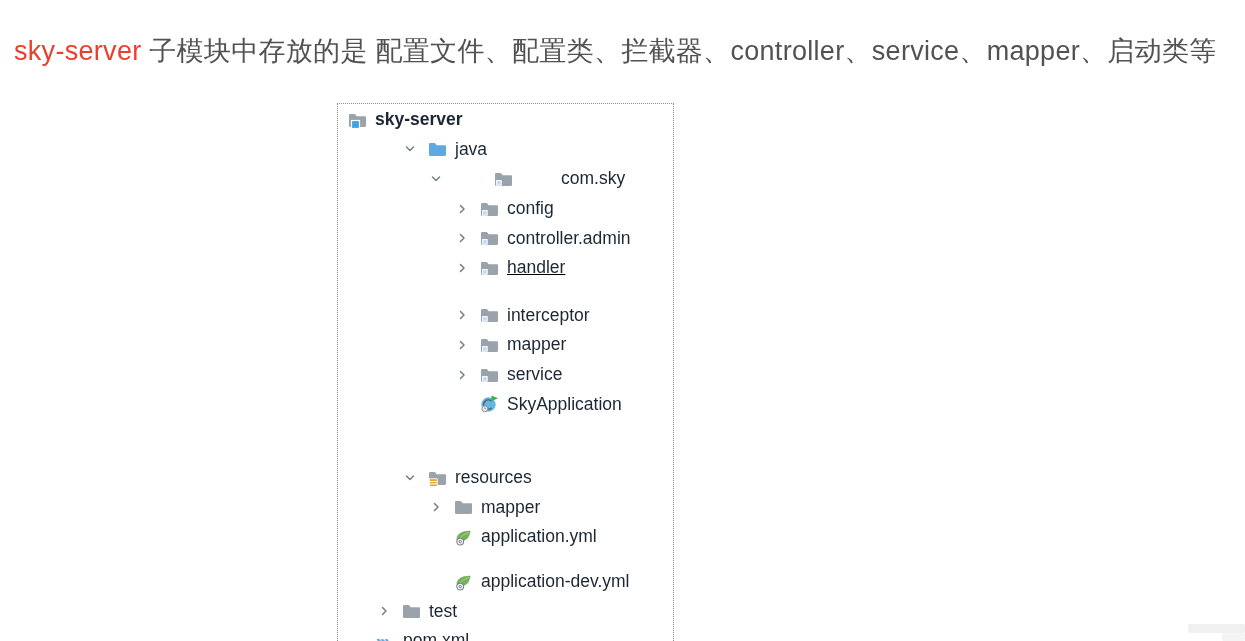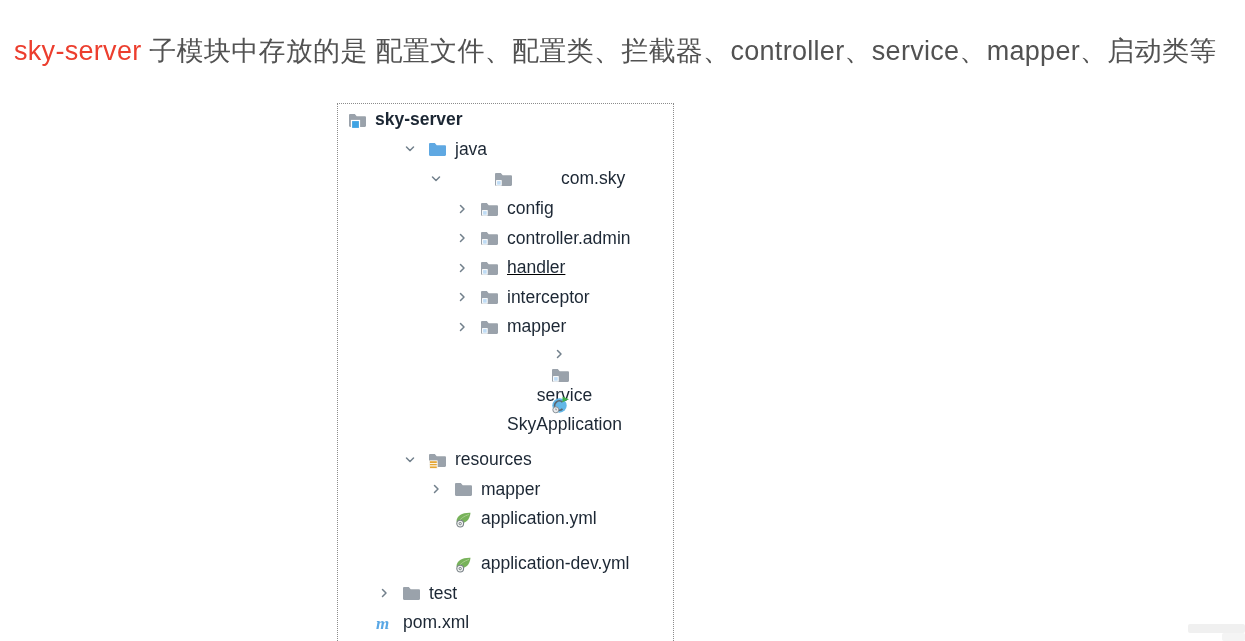--- a/index.html
+++ b/index.html
@@ -149,21 +149,21 @@
         </svg>
       </span>
       <span class="icon">
         <svg width="19" height="18" viewBox="0 0 19 18" xmlns="http://www.w3.org/2000/svg">
           <path d="M1 4.2 C1 3.5 1.5 3 2.2 3 H6.8 L8.7 5.2 H16.8 C17.5 5.2 18 5.7 18 6.4 V14.8 C18 15.5 17.5 16 16.8 16 H2.2 C1.5 16 1 15.5 1 14.8 Z" fill="#9AA2AB"></path>
           <rect x="2.6" y="10.6" width="4.6" height="4.6" fill="#BFDCF5" stroke="#ffffff" stroke-width="1"></rect>
         </svg>
       </span>
       <span class="label">handler</span>
     </div>
-    <div class="row" style="padding-left: 108px;">
+    <div class="row" style="padding-left: 108px; margin-top: 18px;">
       <span class="chev">
         <svg width="12" height="12" viewBox="0 0 12 12">
           <polyline points="4.5,2.5 8,6 4.5,9.5" fill="none" stroke="#72808C" stroke-width="1.5" stroke-linecap="round" stroke-linejoin="round"></polyline>
         </svg>
       </span>
       <span class="icon">
         <svg width="19" height="18" viewBox="0 0 19 18" xmlns="http://www.w3.org/2000/svg">
           <path d="M1 4.2 C1 3.5 1.5 3 2.2 3 H6.8 L8.7 5.2 H16.8 C17.5 5.2 18 5.7 18 6.4 V14.8 C18 15.5 17.5 16 16.8 16 H2.2 C1.5 16 1 15.5 1 14.8 Z" fill="#9AA2AB"></path>
           <rect x="2.6" y="10.6" width="4.6" height="4.6" fill="#BFDCF5" stroke="#ffffff" stroke-width="1"></rect>
         </svg>
@@ -177,35 +177,35 @@
         </svg>
       </span>
       <span class="icon">
         <svg width="19" height="18" viewBox="0 0 19 18" xmlns="http://www.w3.org/2000/svg">
           <path d="M1 4.2 C1 3.5 1.5 3 2.2 3 H6.8 L8.7 5.2 H16.8 C17.5 5.2 18 5.7 18 6.4 V14.8 C18 15.5 17.5 16 16.8 16 H2.2 C1.5 16 1 15.5 1 14.8 Z" fill="#9AA2AB"></path>
           <rect x="2.6" y="10.6" width="4.6" height="4.6" fill="#BFDCF5" stroke="#ffffff" stroke-width="1"></rect>
         </svg>
       </span>
       <span class="label">mapper</span>
     </div>
-    <div class="row" style="padding-left: 108px; flex-direction: column;">
+    <div class="row" style="padding-left: 108px;">
       <span class="chev">
         <svg width="12" height="12" viewBox="0 0 12 12">
           <polyline points="4.5,2.5 8,6 4.5,9.5" fill="none" stroke="#72808C" stroke-width="1.5" stroke-linecap="round" stroke-linejoin="round"></polyline>
         </svg>
       </span>
       <span class="icon">
         <svg width="19" height="18" viewBox="0 0 19 18" xmlns="http://www.w3.org/2000/svg">
           <path d="M1 4.2 C1 3.5 1.5 3 2.2 3 H6.8 L8.7 5.2 H16.8 C17.5 5.2 18 5.7 18 6.4 V14.8 C18 15.5 17.5 16 16.8 16 H2.2 C1.5 16 1 15.5 1 14.8 Z" fill="#9AA2AB"></path>
           <rect x="2.6" y="10.6" width="4.6" height="4.6" fill="#BFDCF5" stroke="#ffffff" stroke-width="1"></rect>
         </svg>
       </span>
       <span class="label">service</span>
     </div>
-    <div class="row" style="padding-left: 108px; flex-direction: column;">
+    <div class="row" style="padding-left: 108px;">
       <span class="chev"></span>
       <span class="icon">
         <svg width="19" height="18" viewBox="0 0 19 18" xmlns="http://www.w3.org/2000/svg">
           <circle cx="8.5" cy="9.5" r="7.2" fill="#63B7E7"></circle>
           <path d="M11.5 6.2 A4.6 4.6 0 1 0 11.5 12.8" fill="none" stroke="#5A6770" stroke-width="1.8"></path>
           <polygon points="11.5,0.5 18,3.2 11.5,6.2" fill="#3FAE49"></polygon>
           <circle cx="4.8" cy="13.8" r="3" fill="#E8EAEC" stroke="#8A9299" stroke-width="1"></circle>
           <path d="M4.8 12.4 V13.8 H6" stroke="#8A9299" stroke-width="0.9" fill="none"></path>
         </svg>
       </span>

